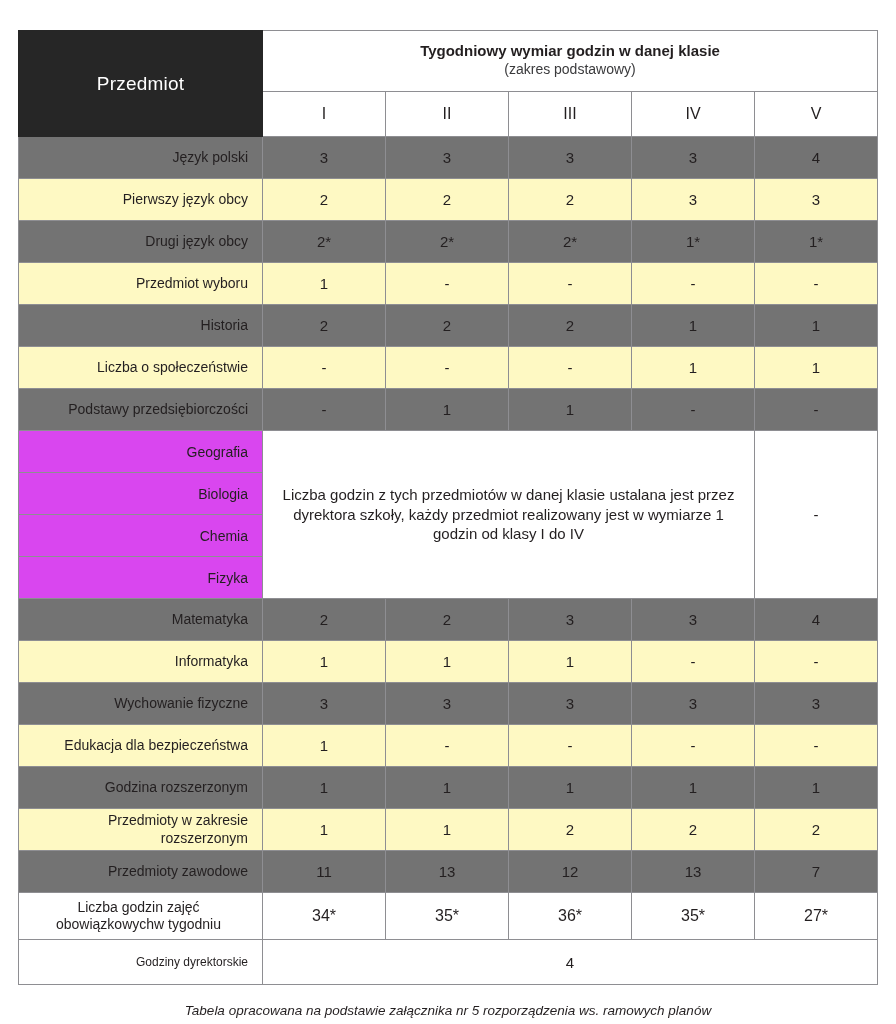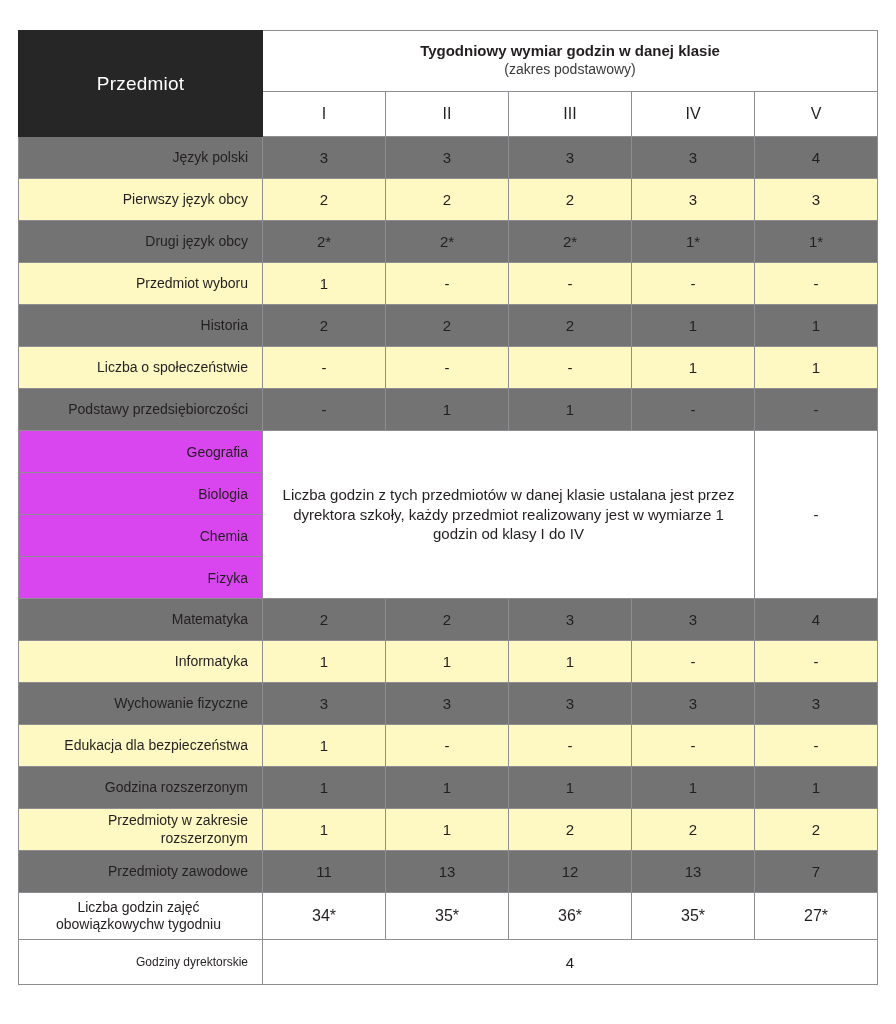--- a/index.html
+++ b/index.html
@@ -336,14 +336,15 @@
       </tr>
 
       <tr>
         <td class="dir-label">Godziny dyrektorskie</td>
         <td class="dir-val" colspan="5">4</td>
       </tr>
 
     </tbody>
   </table>
 
+  <div class="footnote">Tabela opracowana na podstawie załącznika nr 5 rozporządzenia ws. ramowych planów</div>
 
 </div>
 
 </body></html>

